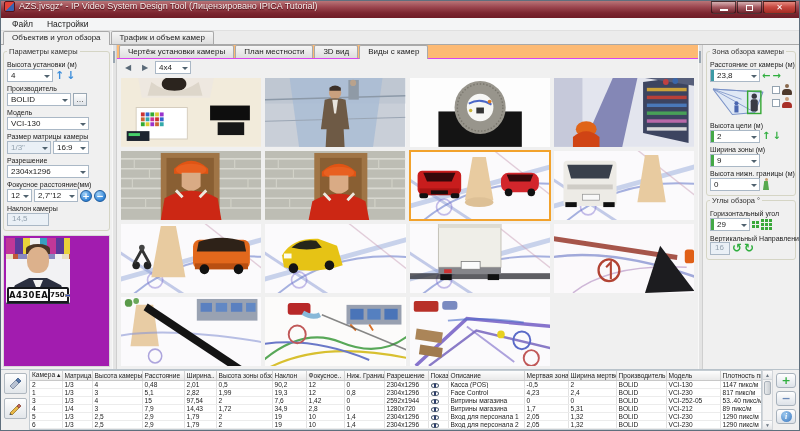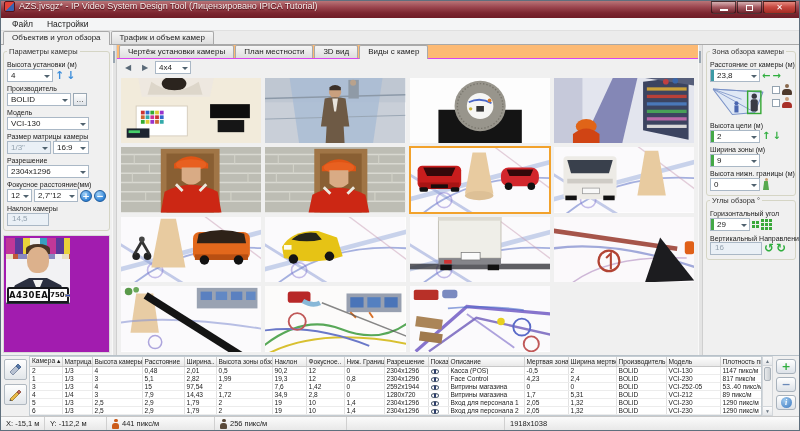--- a/index.html
+++ b/index.html
@@ -635,21 +635,21 @@
               <i></i>
               <i></i>
             </div>
         </div>
 
         <div class="frow" style="margin-top:4px; justify-content:space-between">
           <div class="flabel" style="margin:0">Вертикальный</div>
           <div class="flabel" style="margin:0">Направление</div>
         </div>
         <div class="frow">
-          <div class="input disabled" style="width:52px">
+          <div class="input disabled" style="width:20px">
               <span>16</span>
             </div>
           <span class="gicon green" style="font-size:12px">↺</span>
           <span class="gicon green" style="font-size:12px">↻</span>
         </div>
       </div>
     </div>
   </div>
 
   <div class="table-area">
@@ -821,27 +821,13 @@
         </div>
       <div class="tbtn">
           <span class="minusb">−</span>
         </div>
       <div class="tbtn">
           <span class="info-badge">i</span>
         </div>
     </div>
   </div>
 
-  <div class="statusbar">
-    <div class="seg" style="width:44px">X: -15,1 м</div>
-    <div class="seg" style="width:62px">Y: -112,2 м</div>
-    <div class="seg" style="width:108px">
-      <span class="sbp" style="--c:#cc5c1a"></span>
-      <span>441 пикс/м</span>
-    </div>
-    <div class="seg" style="width:132px">
-      <span class="sbp" style="--c:#5a4a3a"></span>
-      <span>256 пикс/м</span>
-    </div>
-    <div class="seg" style="width:158px"></div>
-    <div class="seg" style="border-right:none">1918x1038</div>
-  </div>
 </div>
 
 </body></html>

